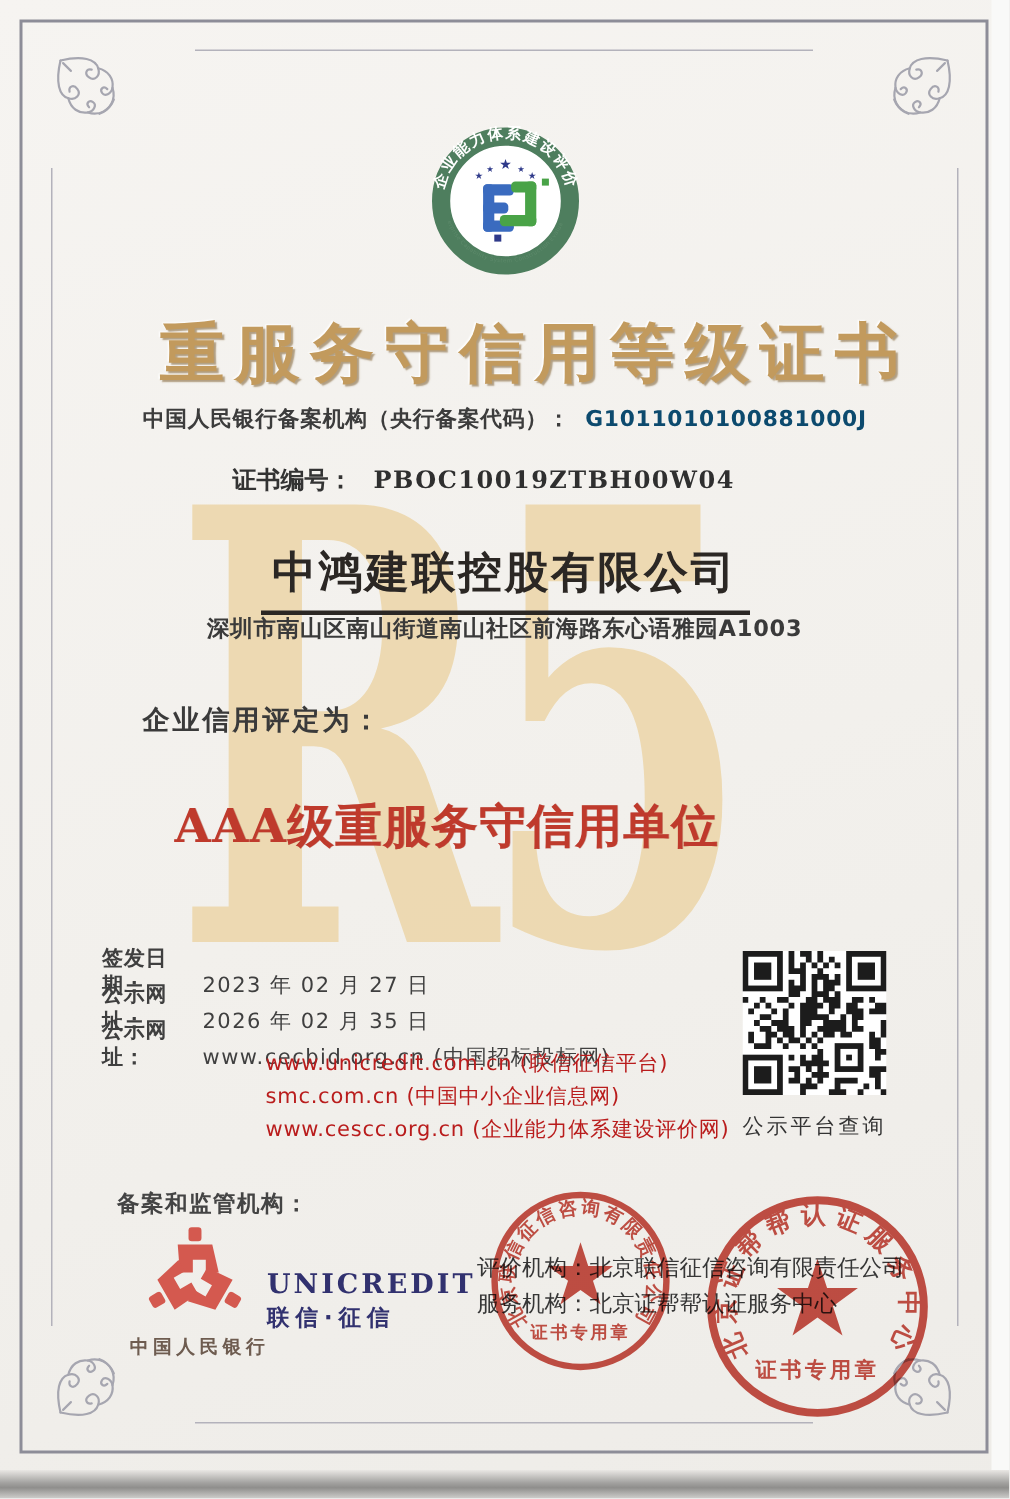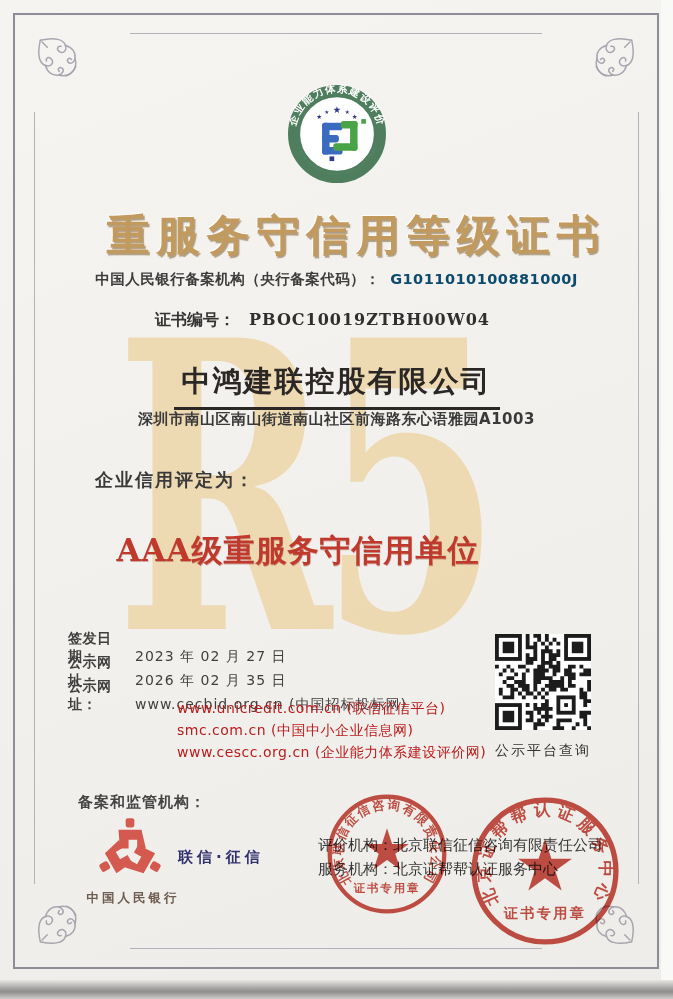--- a/index.html
+++ b/index.html
@@ -229,20 +229,21 @@
       </g>
       <g transform="rotate(240)">
         <rect x="-6" y="-47" width="12" height="13" rx="3"></rect>
         <path d="M-16,-31 h32 l6,26 h-12 v-12 h-12 v12 h-12 z"></path>
       </g>
     </g>
   </svg>
   <div class="pboc-caption">中国人民银行</div>
 
   <div class="unicredit">
+    <div class="en">UNICREDIT</div>
     <div class="cn">联信·征信</div>
   </div>
 
   <div class="agency agency-1">
     <span>评价机构：</span><span>北京联信征信咨询有限责任公司</span>
   </div>
   <div class="agency agency-2">
     <span>服务机构：</span><span>北京证帮帮认证服务中心</span>
   </div>
 

